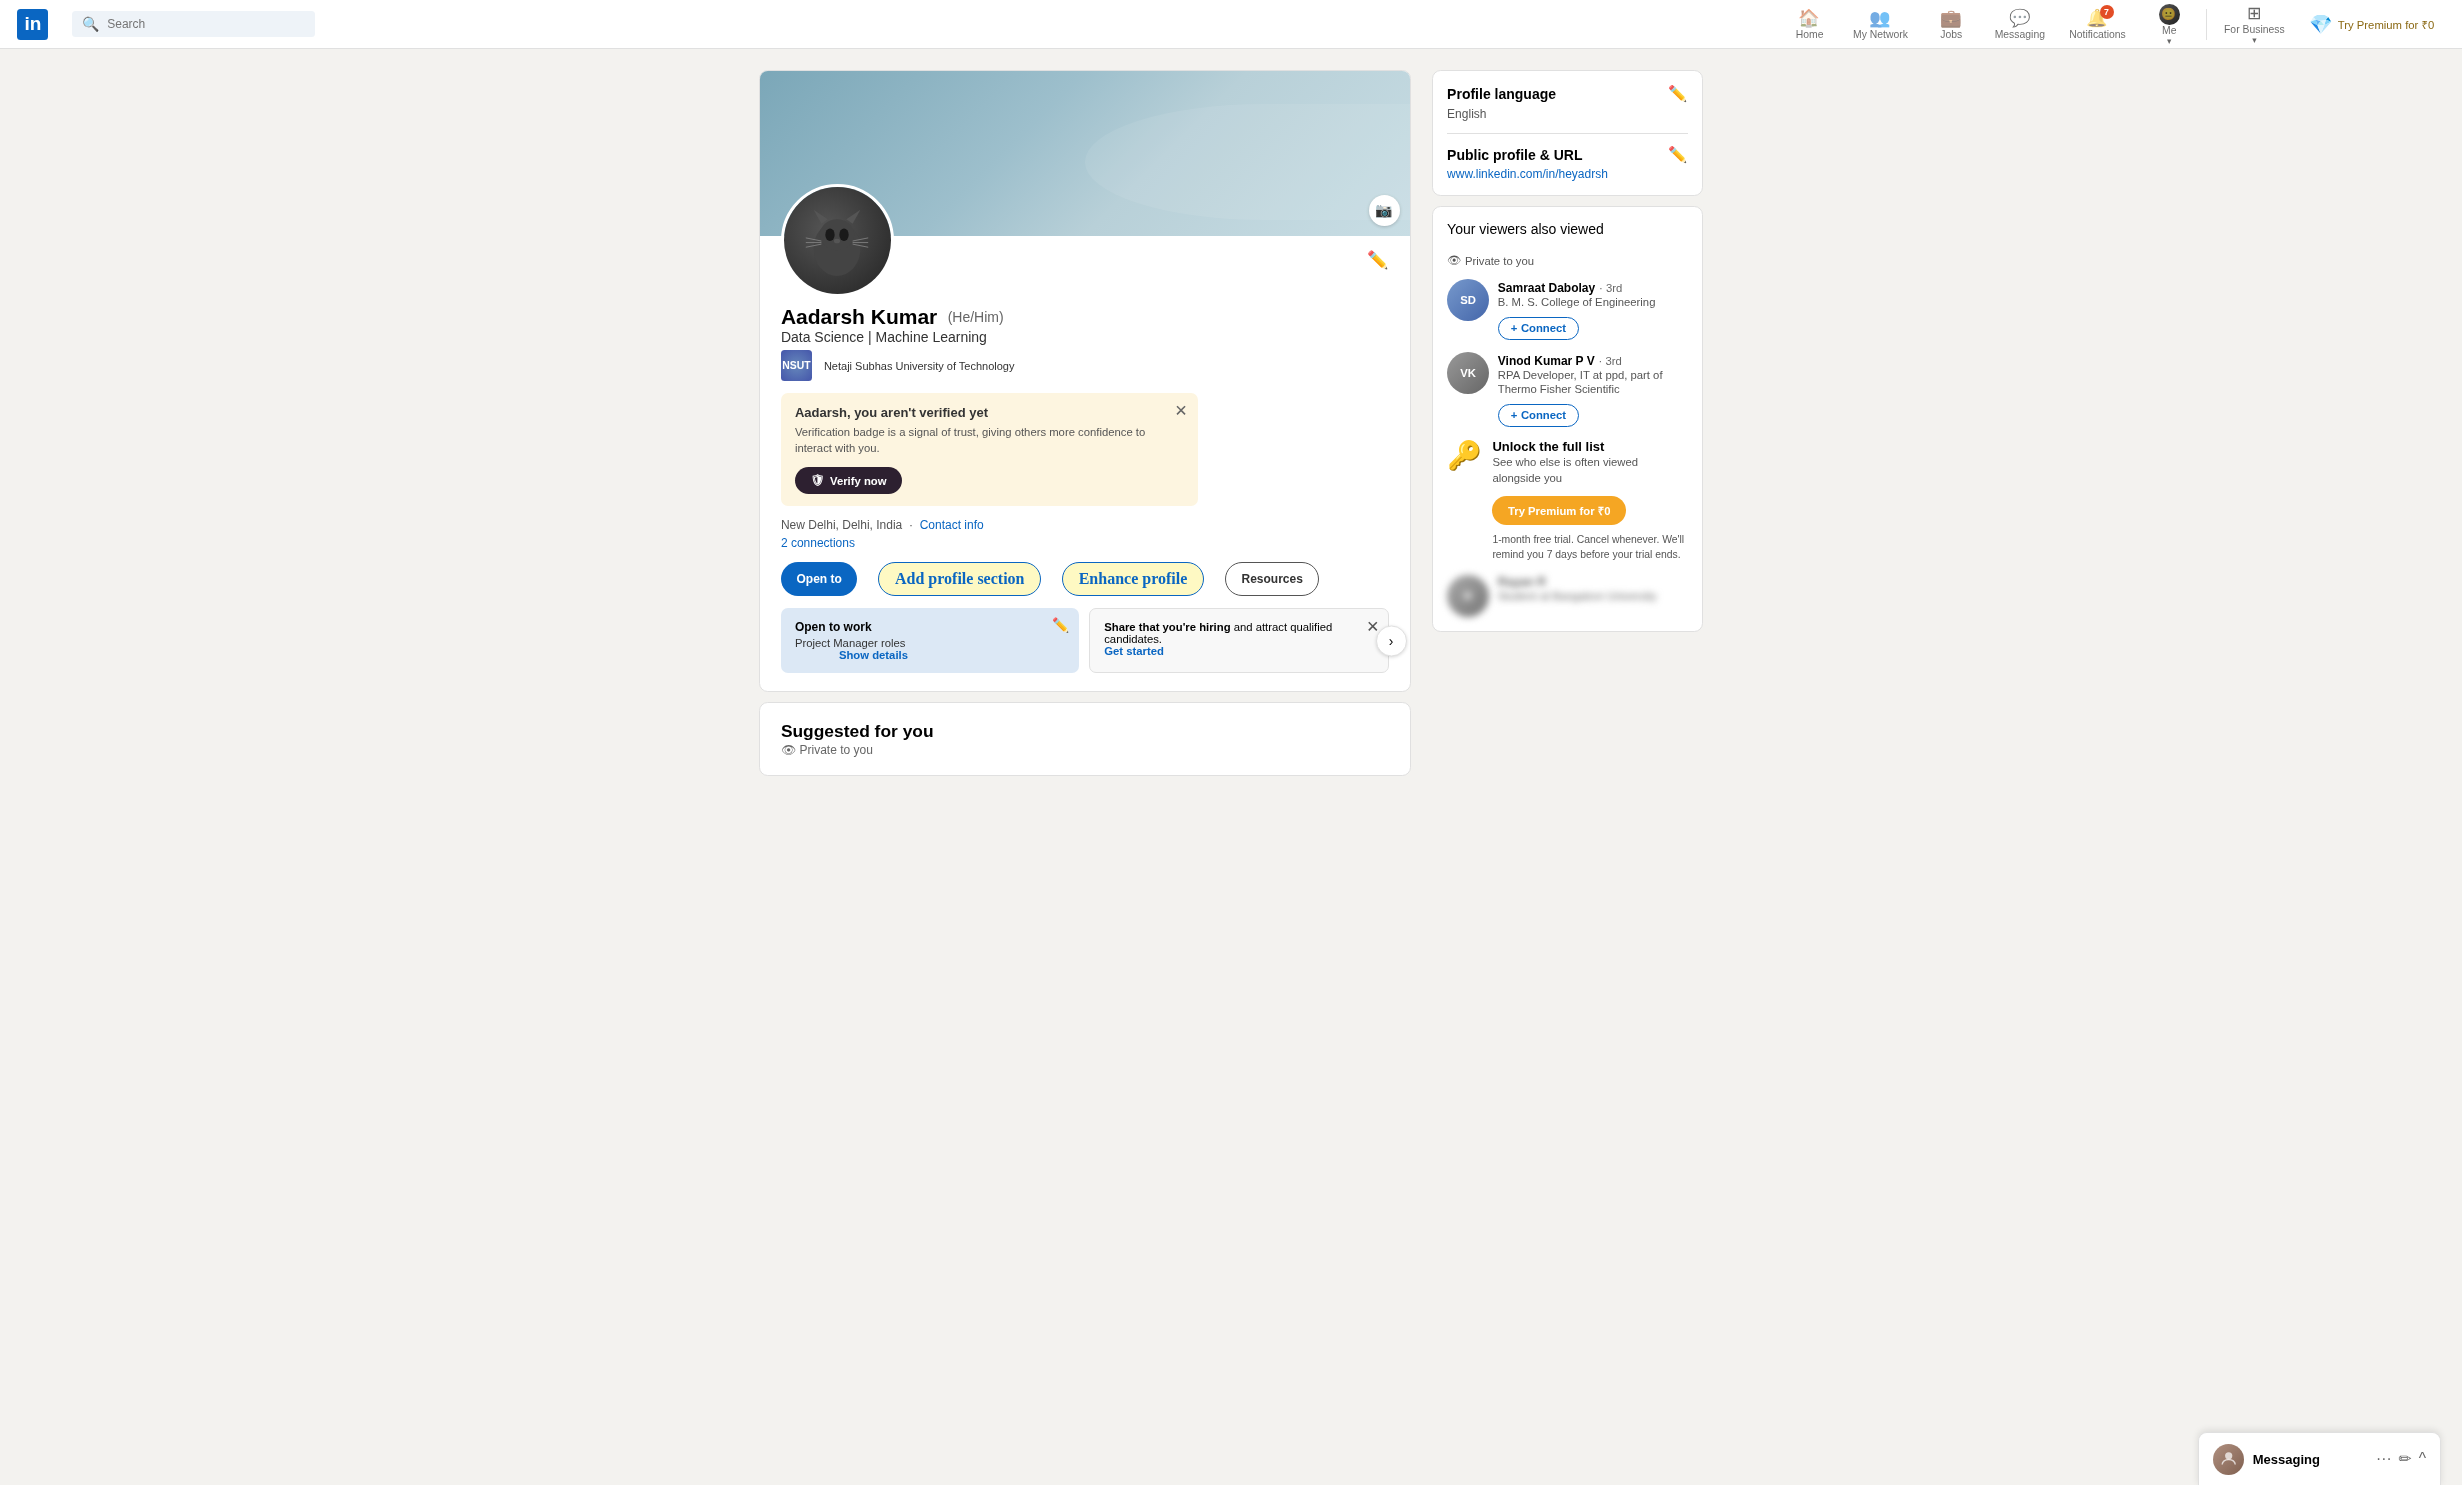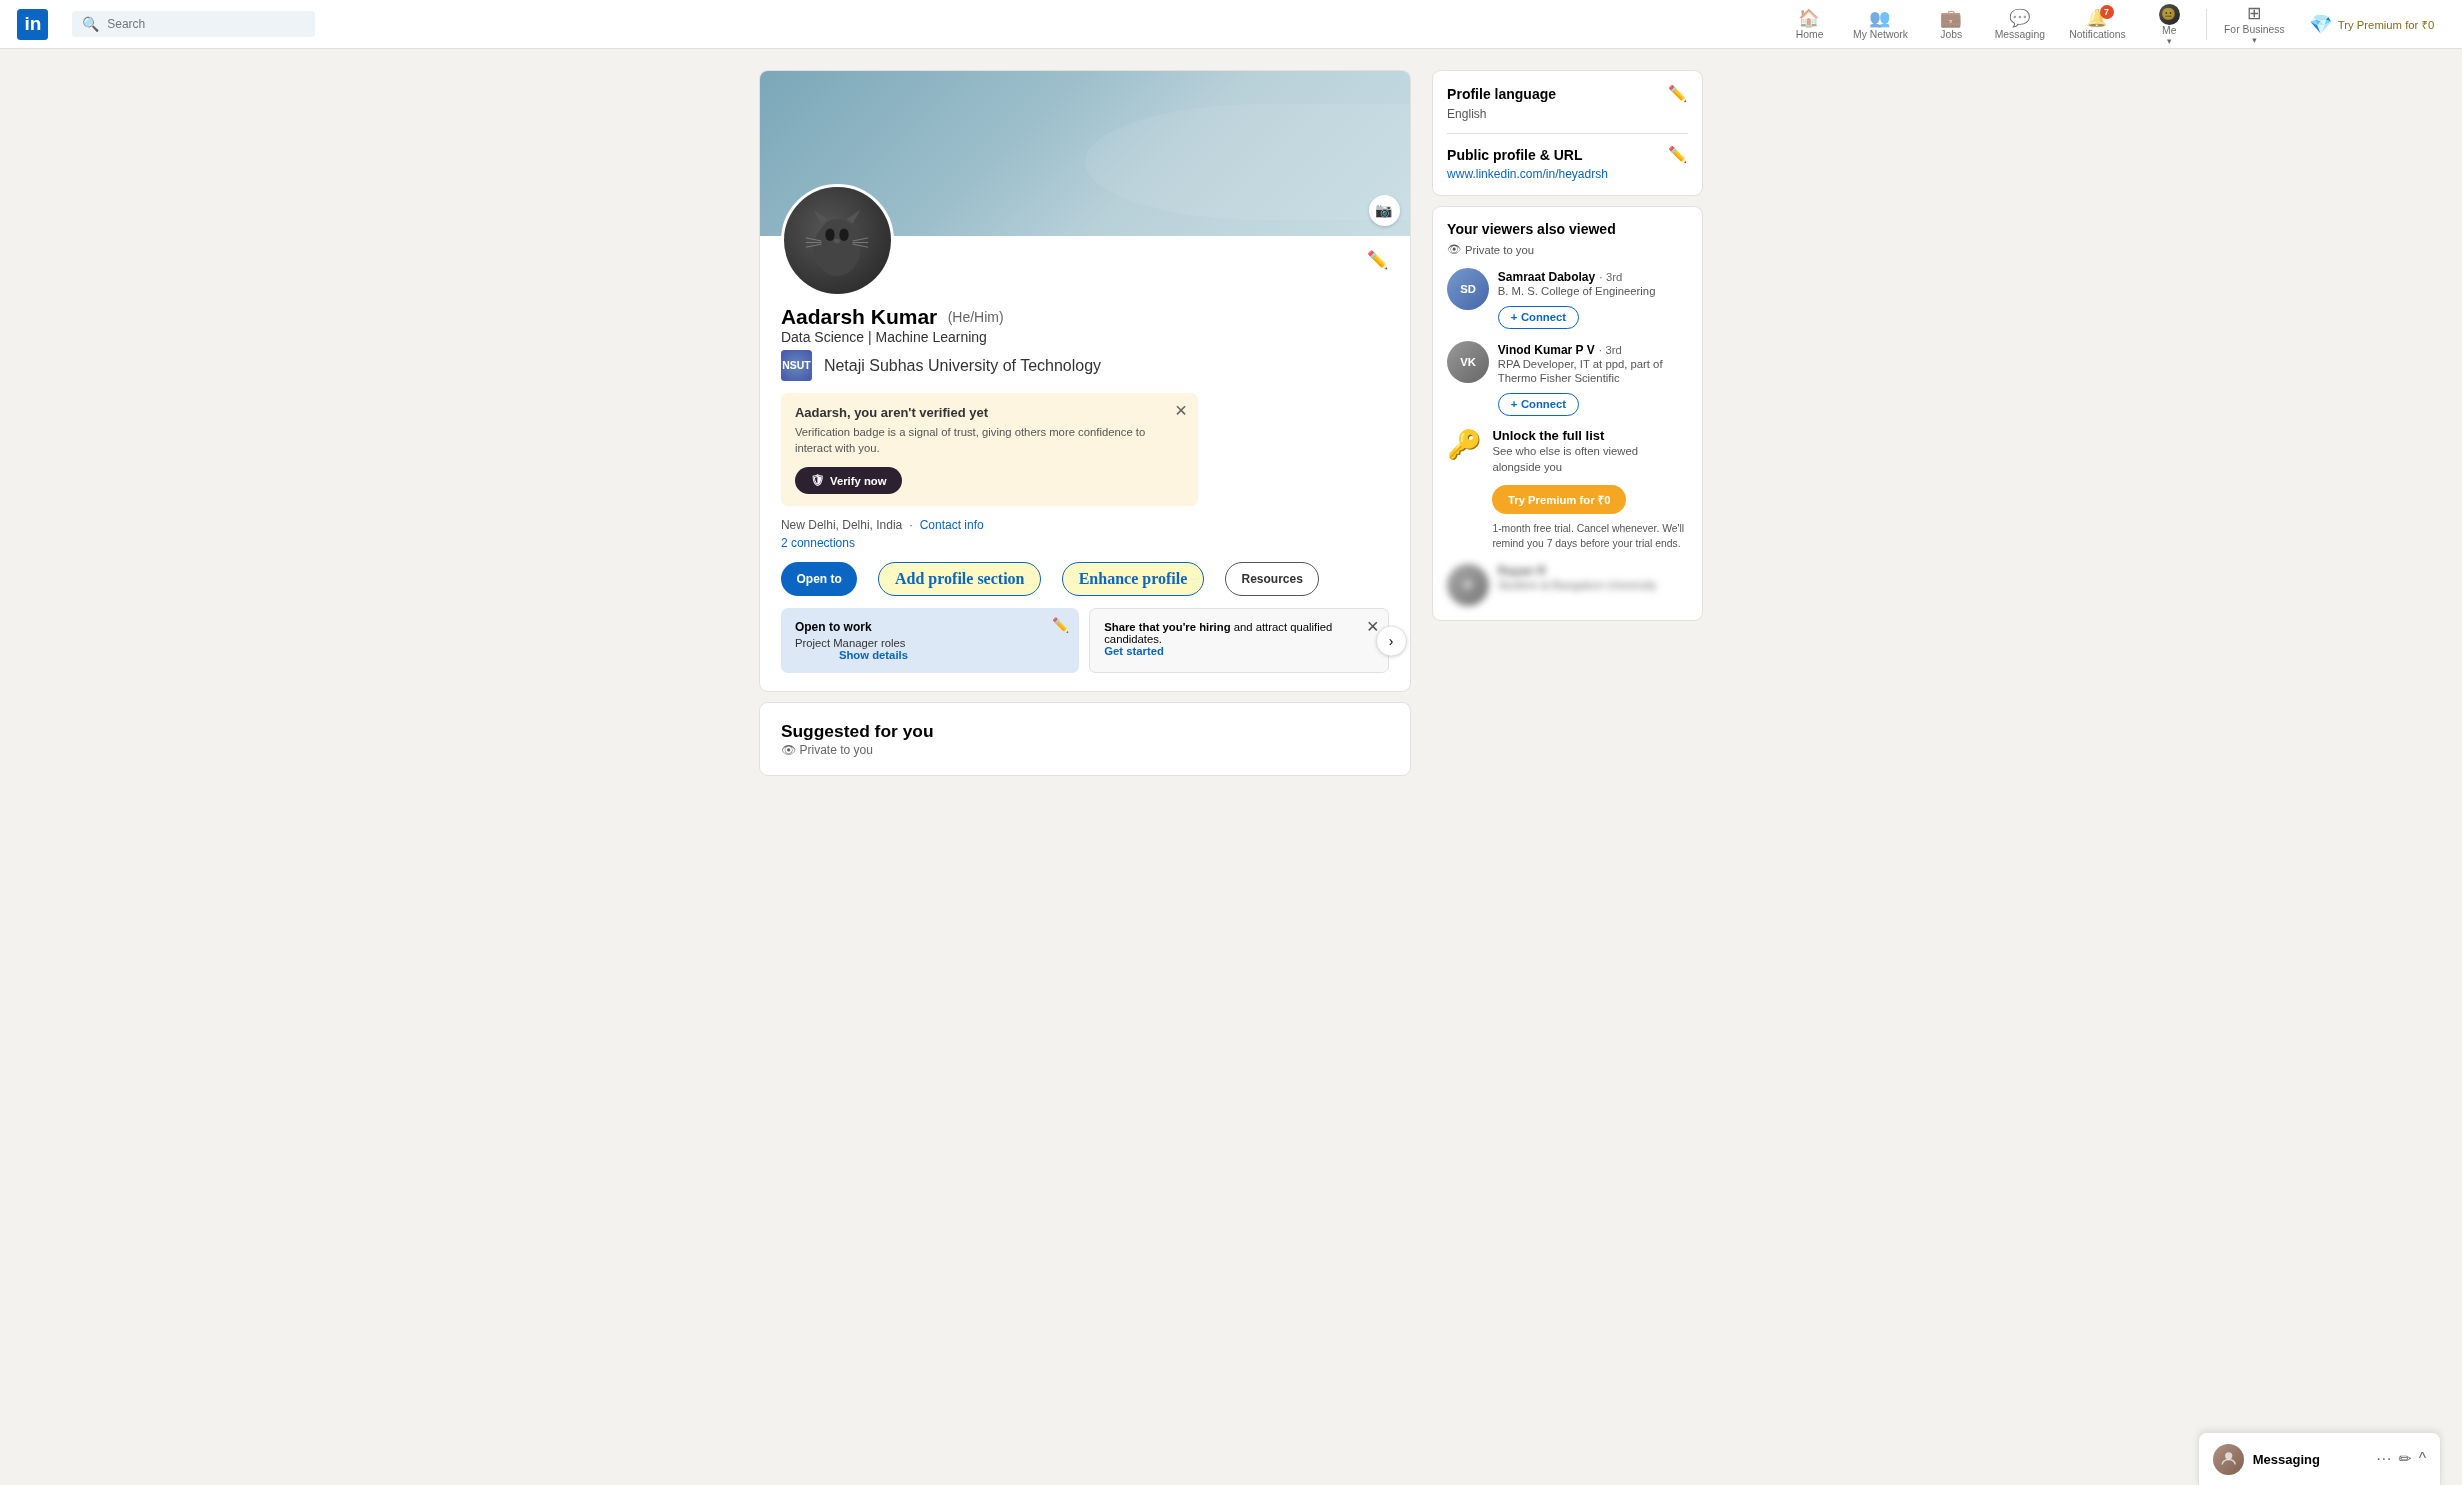--- a/index.html
+++ b/index.html
@@ -149,21 +149,21 @@
       display: flex; align-items: center; gap: 12px;
       margin-top: 5.2px;
     }
     .edu-logo {
       width: 31px; height: 31px;
       background: radial-gradient(circle, #6688bb, #4455aa);
       border-radius: 3.5px;
       display: flex; align-items: center; justify-content: center;
       color: white; font-size: 10.4px; font-weight: bold;
     }
-    .edu-name { font-size: 16px; color: #333; }
+    .edu-name { font-size: 11px; color: #333; }
     .profile-title { font-size: 14px; color: #333; margin-top: 0; }
     .verify-banner {
       background: #fdf5e0;
       border-radius: 7px;
       padding: 12px 14px;
       margin-top: 12px;
       position: relative;
       max-width: 417px;
     }
     .verify-close {
@@ -270,21 +270,21 @@
     }
     .sidebar-section-title {
       font-size: 14px; font-weight: 600; color: #000;
       display: flex; justify-content: space-between; align-items: center;
     }
     .sidebar-section-title .edit-icon {
       color: #666; font-size: 15.6px; cursor: pointer;
     }
     .sidebar-value { font-size: 12px; color: #555; margin-top: 3.5px; }
     .sidebar-divider { border: none; border-top: 0.9px solid #e0e0e0; margin: 12px 0; }
-    .viewers-title { font-size: 14px; font-weight: 700; color: #000; margin-bottom: 6px; }
+    .viewers-title { font-size: 14px; font-weight: 400; color: #000; margin-bottom: 17px; }
     .viewers-sub { font-size: 11.3px; color: #555; display: flex; align-items: center; gap: 3.5px; }
     .person-row {
       display: flex; align-items: flex-start; gap: 8.7px;
       margin-top: 12px;
     }
     .person-avatar {
       width: 42px; height: 42px; border-radius: 50%;
       background: #b0a090;
       flex-shrink: 0;
       display: flex; align-items: center; justify-content: center;

